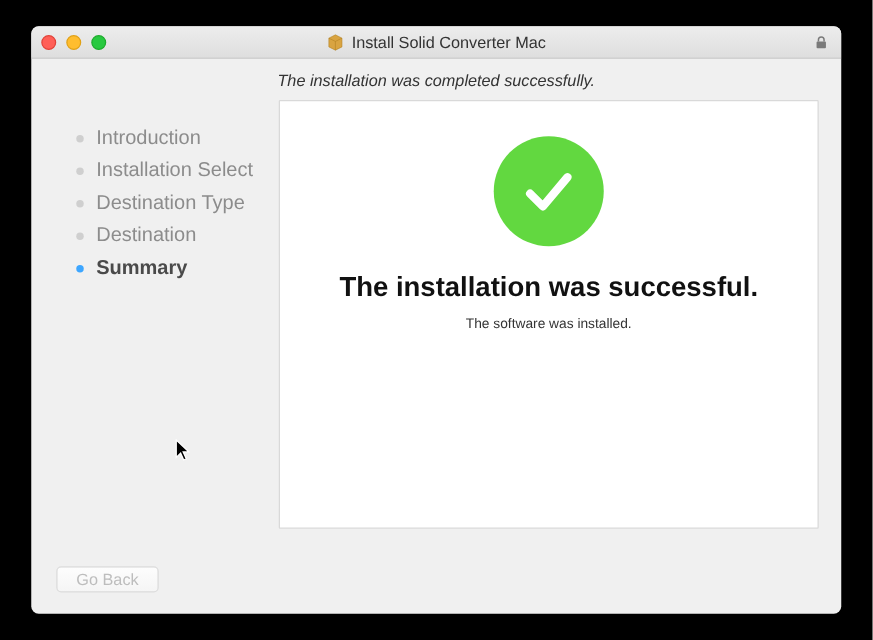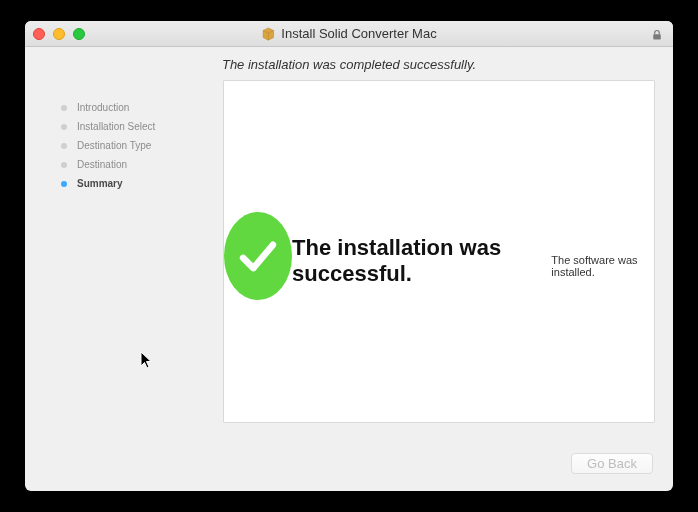--- a/index.html
+++ b/index.html
@@ -88,21 +88,21 @@
       padding: 0 18px 0 18px;
     }
     .sidebar {
       width: 180px;
       padding: 18px 8px 0 18px;
     }
     .step {
       display: flex;
       align-items: center;
       gap: 10px;
-      font-size: 10px;
+      font-size: 16px;
       color: #8c8c8c;
       padding: 4px 0;
     }
     .step-dot {
       width: 6px;
       height: 6px;
       border-radius: 50%;
       background: #cfcfcf;
       flex-shrink: 0;
     }
@@ -112,21 +112,21 @@
     .step.active {
       color: #4a4a4a;
       font-weight: bold;
     }
     .main-panel {
       flex: 1;
       background: #fff;
       border: 1px solid #d9d9d9;
       border-radius: 1px;
       display: flex;
-      flex-direction: row;
+      flex-direction: column;
       align-items: center;
       padding-top: 28px;
       margin-bottom: 12px;
     }
     .success-circle {
       width: 88px;
       height: 88px;
       border-radius: 50%;
       background: #62d840;
       display: flex;
@@ -141,21 +141,21 @@
       margin-bottom: 10px;
     }
     .success-sub {
       font-size: 11px;
       color: #333;
     }
     .footer {
       height: 56px;
       display: flex;
       align-items: center;
-      justify-content: flex-end;
+      justify-content: flex-start;
       gap: 12px;
       padding: 0 20px;
     }
     .btn {
       height: 21px;
       min-width: 82px;
       font-size: 13px;
       border-radius: 4px;
       border: 1px solid #c8c8c8;
       background: linear-gradient(to bottom, #ffffff, #f3f3f3);

